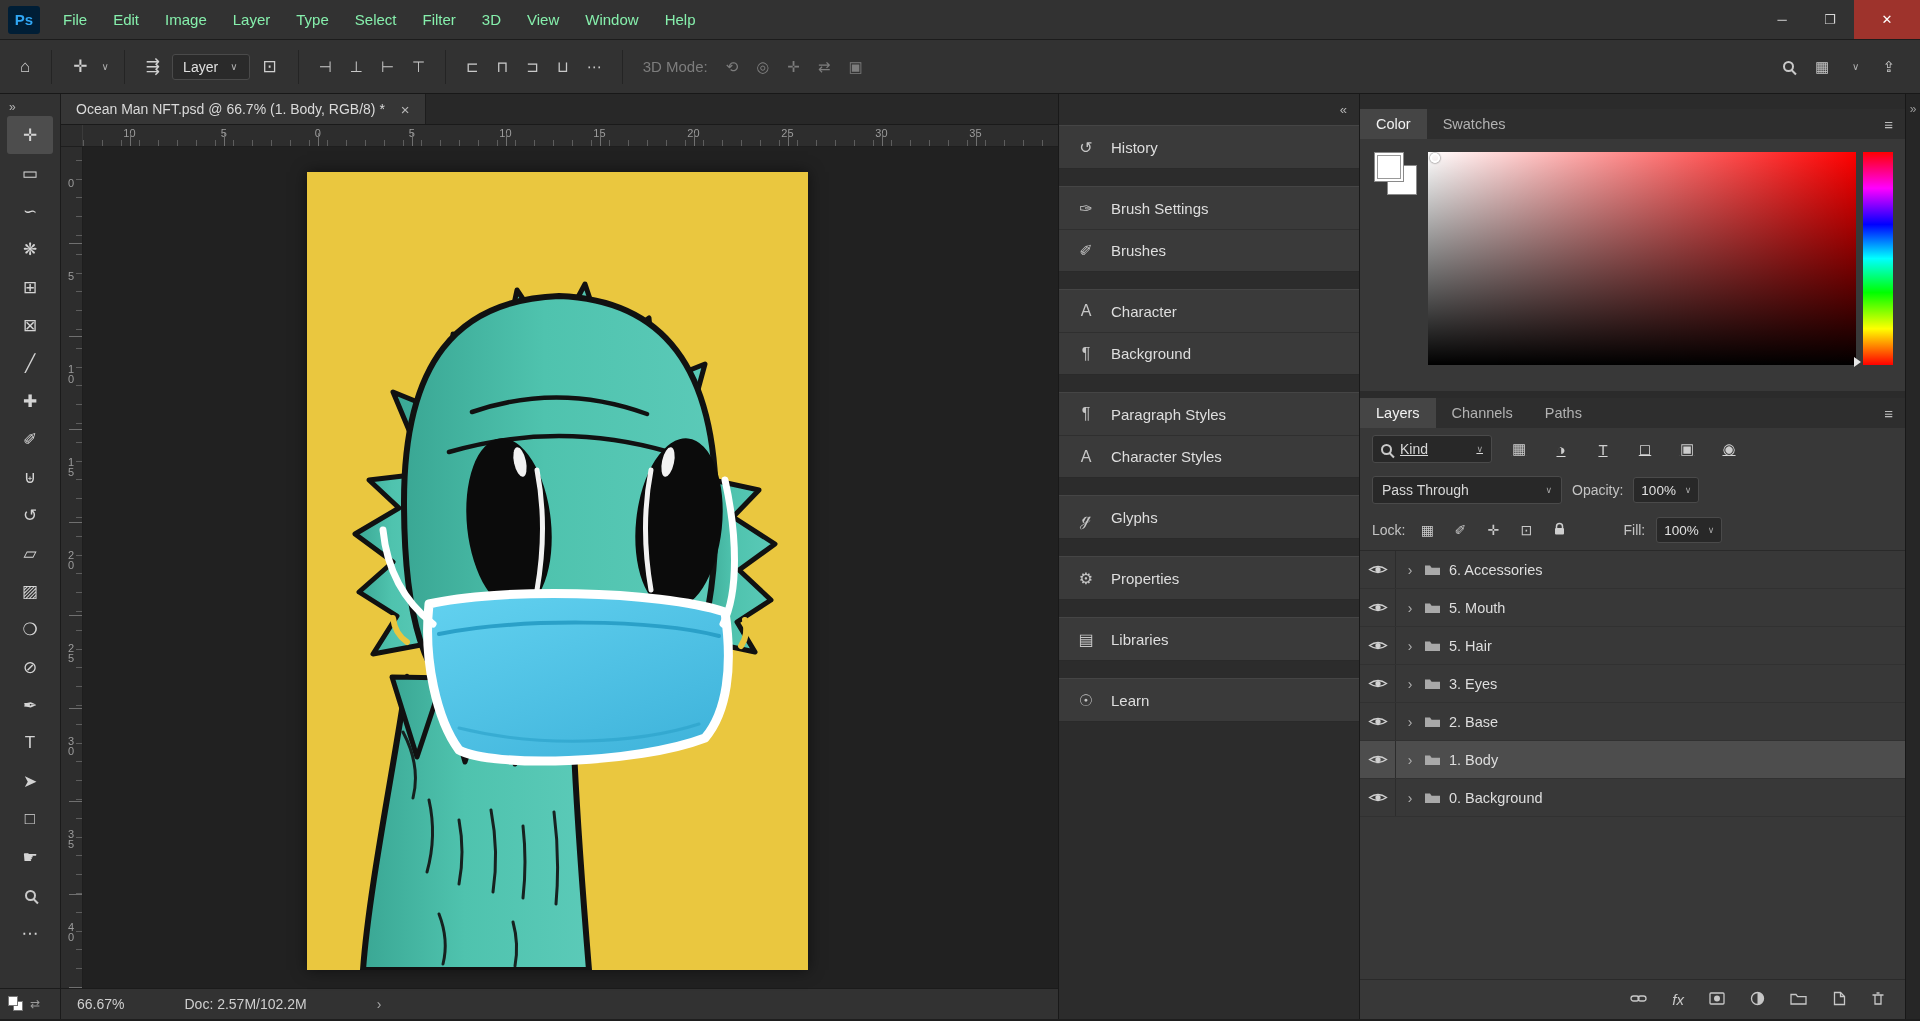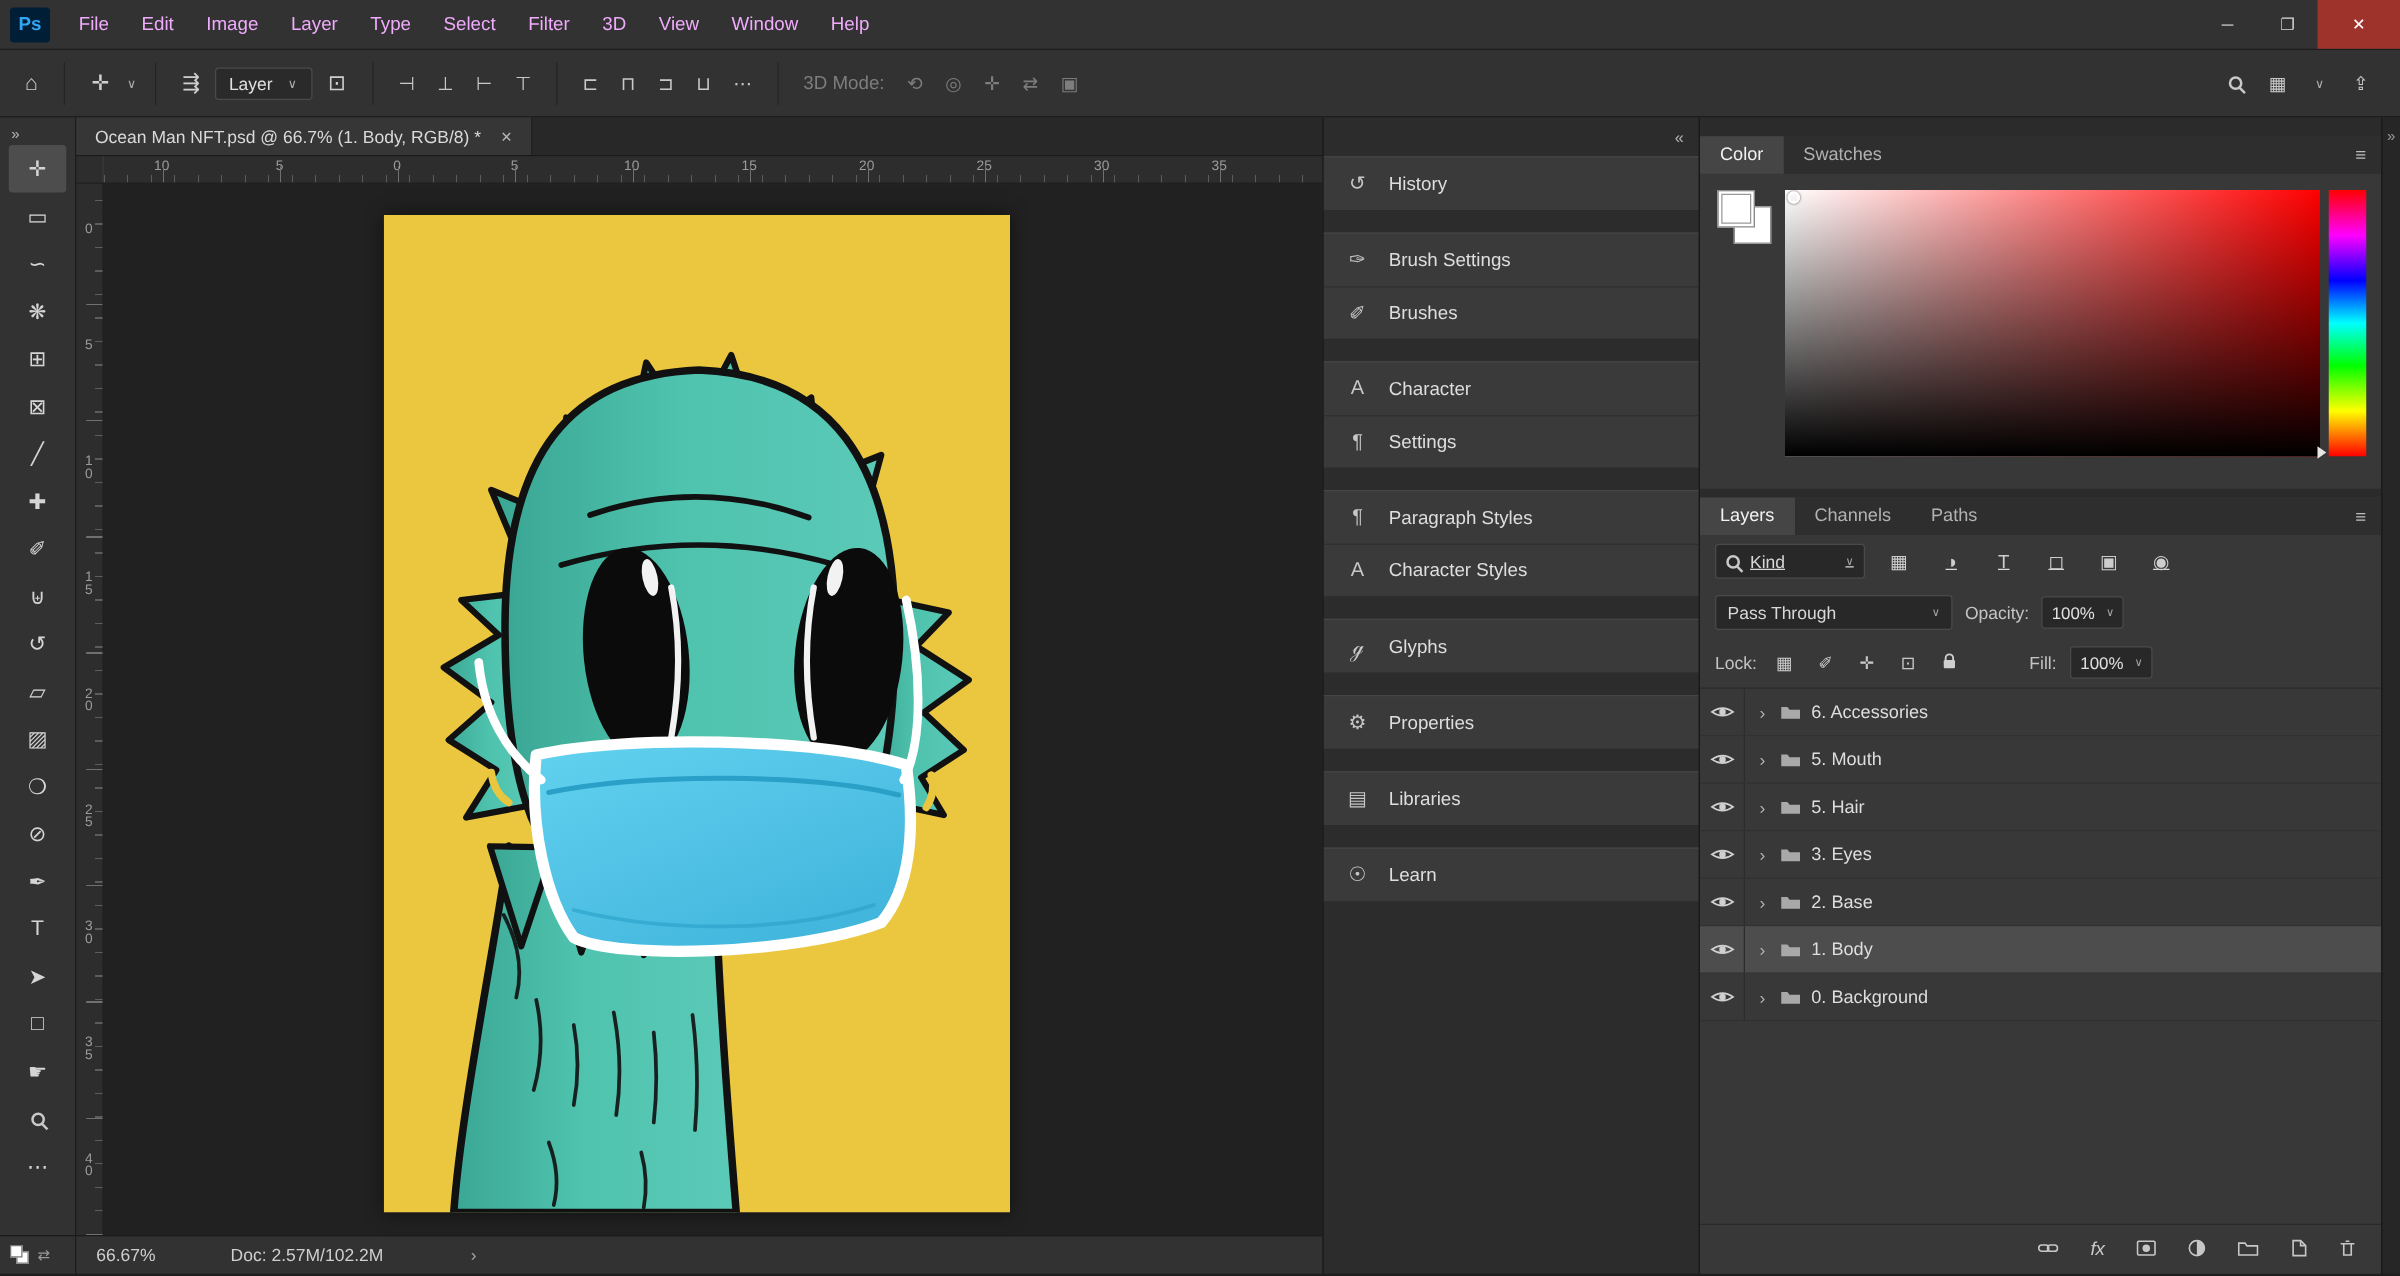--- a/index.html
+++ b/index.html
@@ -10,21 +10,21 @@
     -webkit-font-smoothing:antialiased;
   }
 
   
   .menubar { height:40px; background:#323232; border-bottom:1px solid #1c1c1c;
              display:flex; align-items:center; }
   .ps-logo { width:32px; height:28px; margin:0 10px 0 8px; background:#001e36; color:#30a7f5;
              font-weight:bold; font-size:15px; border-radius:3px;
              display:flex; align-items:center; justify-content:center; }
   .menu-item { padding:0 13px; height:100%; display:flex; align-items:center;
-               font-size:15px; color:#f0abfc; }
+               font-size:15px; color:#86efac; }
   .win-controls { margin-left:auto; display:flex; height:100%; }
   .win-btn { width:48px; height:100%; display:flex; align-items:center; justify-content:center;
              color:#d6d6d6; font-size:13px; }
   .win-btn.close { width:66px; background:#9e332c; color:#fff; }
 
   
   .optionsbar { height:54px; background:#323232; border-bottom:1px solid #181818;
                 display:flex; align-items:center; padding:0 12px; gap:4px; }
   .opt-icon { padding:0 8px; color:#cfcfcf; font-size:17px; }
   .opt-caret { color:#b0b0b0; font-size:10px; padding:0 2px; }
@@ -451,21 +451,21 @@
         <span>Brushes</span>
       </div>
     </div>
     <div class="dock-group">
       <div class="dock-item">
         <span class="dock-glyph">A</span>
         <span>Character</span>
       </div>
       <div class="dock-item">
         <span class="dock-glyph">¶</span>
-        <span>Settings</span>
+        <span>Background</span>
       </div>
     </div>
     <div class="dock-group">
       <div class="dock-item">
         <span class="dock-glyph">¶</span>
         <span>Paragraph Styles</span>
       </div>
       <div class="dock-item">
         <span class="dock-glyph">A</span>
         <span>Character Styles</span>

